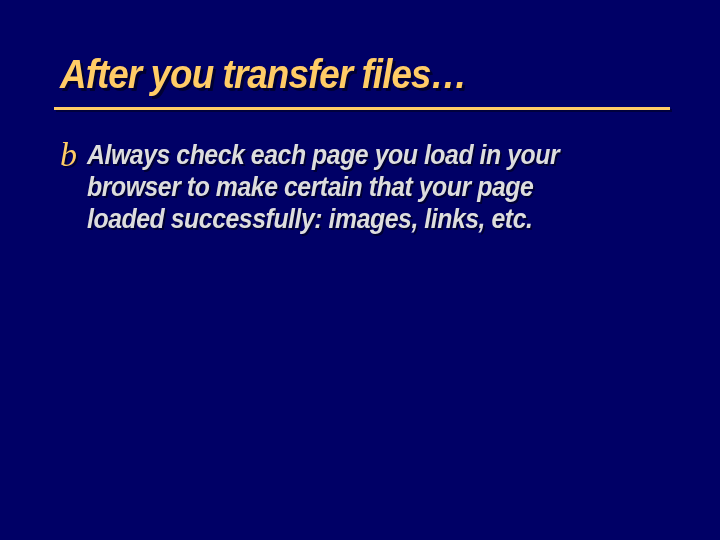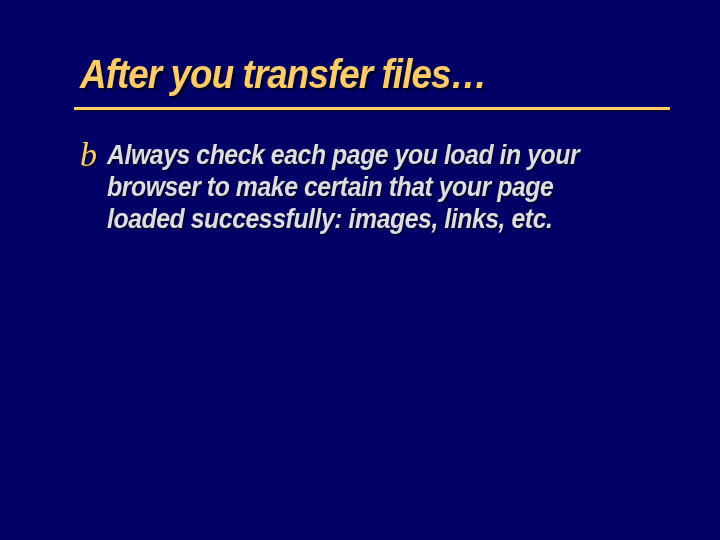--- a/index.html
+++ b/index.html
@@ -7,21 +7,21 @@
     width: 720px;
     height: 540px;
     background: #000066;
     font-family: Arial, "Helvetica Neue", Helvetica, sans-serif;
     overflow: hidden;
     position: relative;
   }
   .slide {
     width: 100%;
     height: 100%;
-    padding: 52px 60px 40px 80px;
+    padding: 52px 60px 40px 60px;
     position: relative;
   }
   .title {
     font-size: 40px;
     font-weight: 700;
     font-style: italic;
     color: #FFCC66;
     text-shadow: 3px 3px 0 rgba(0,0,0,0.5);
     letter-spacing: -1px;
     margin-bottom: 10px;

